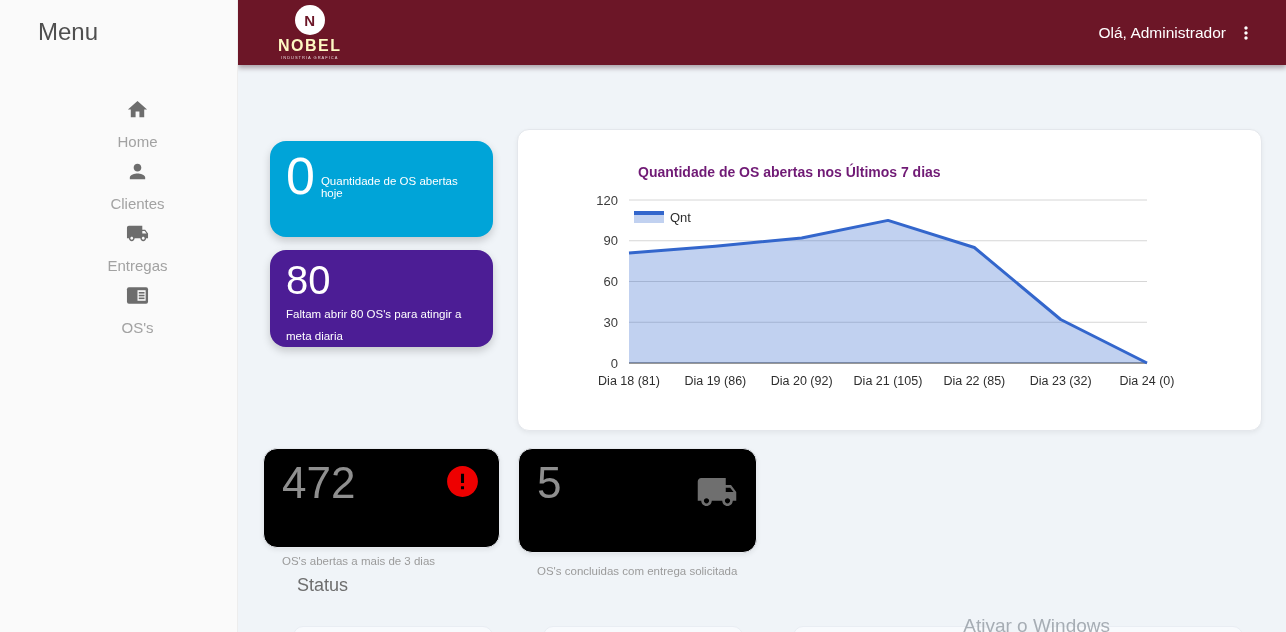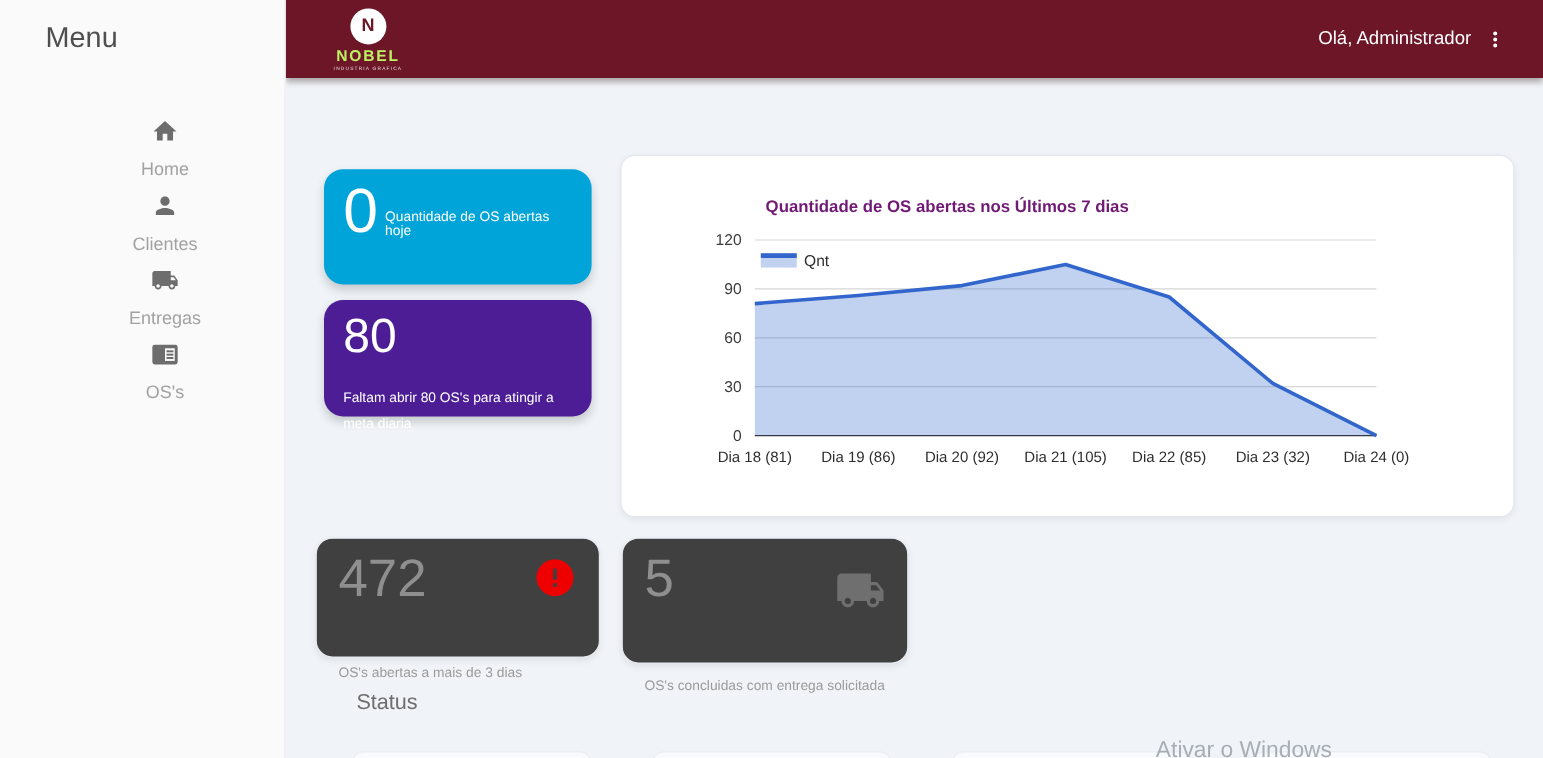--- a/index.html
+++ b/index.html
@@ -13,47 +13,47 @@
   .nav-item .nicon { width:23px; height:23px; flex:0 0 auto; display:flex; align-items:center; }
   .nav-item .nicon svg { width:23px; height:23px; fill:#6d6d6d; }
   .nav-item .nlabel { font-size:15px; color:#a2a2a2; }
 
   
   .main { position:absolute; left:238px; top:0; width:1048px; height:632px; }
   .header { position:relative; height:65px; background:#6c1627; box-shadow:0 3px 5px rgba(40,10,18,.35); display:flex; align-items:center; z-index:4; }
   .brand { margin-left:40px; display:flex; flex-direction:column; align-items:center; line-height:1; }
   .brand-circle { width:30px; height:30px; border-radius:50%; background:#ffffff; display:flex; align-items:center; justify-content:center; }
   .brand-initial { color:#6c1627; font-weight:bold; font-size:15px; }
-  .brand-name { color:#bef264; font-weight:bold; font-size:13px; letter-spacing:1.5px; margin-top:3px; }
+  .brand-name { color:#fef9c3; font-weight:bold; font-size:16px; letter-spacing:1.5px; margin-top:3px; }
   .brand-sub { color:#e8d7db; font-size:4px; letter-spacing:1px; margin-top:2px; white-space:nowrap; }
   .header-right { margin-left:auto; display:flex; align-items:center; gap:10px; padding-right:30px; }
   .greeting { color:#ffffff; font-size:15.5px; }
   .kebab { width:20px; height:22px; display:flex; align-items:center; justify-content:center; cursor:pointer; }
   .kebab svg { width:20px; height:20px; fill:#ffffff; }
 
   
   .content { position:relative; height:567px; overflow:hidden; }
   .row1 { display:flex; align-items:flex-start; margin:64px 24px 0 32px; }
   .kpi-col { width:223px; margin-top:12px; display:flex; flex-direction:column; }
   .kpi-card { width:223px; border-radius:16px; color:#ffffff; padding:8px 16px 10px 16px; box-shadow:0 4px 8px rgba(0,0,0,.18); }
   .kpi-blue { height:96px; }
   .kpi-orange { height:97px; margin-top:13px; }
   .kpi-top { display:flex; align-items:center; }
   .kpi-value-lg { font-size:52px; font-weight:400; line-height:1.05; }
   .kpi-inline-label { font-size:11.5px; margin-left:6px; margin-top:22px; }
   .kpi-value-md { font-size:40px; font-weight:400; line-height:1.1; }
-  .kpi-block-label { font-size:11.5px; line-height:1.9; margin-top:20px; }
+  .kpi-block-label { font-size:11.5px; line-height:1.9; margin-top:2px; }
 
   .chart-card { width:745px; height:302px; margin-left:24px; background:#ffffff; border:1px solid #e4e7ec; border-radius:12px; box-shadow:0 2px 5px rgba(0,0,0,.06); padding-top:34px; }
   .chart-title { margin-left:120px; font-size:14px; font-weight:bold; color:#701a75; }
   .chart-svg { display:block; margin-top:2px; width:743px; height:235px; }
   .chart-svg text { font-family:"Liberation Sans", sans-serif; }
 
   .row2 { display:flex; align-items:flex-start; margin:17px 0 0 25px; }
-  .stat-card { background:#404040; border:1px solid #e7eaef; border-radius:14px; box-shadow:0 2px 5px rgba(0,0,0,.07); padding:10px 18px 12px 18px; display:flex; flex-direction:column;gap:48px; }
+  .stat-card { background:#000000; border:1px solid #e7eaef; border-radius:14px; box-shadow:0 2px 5px rgba(0,0,0,.07); padding:10px 18px 12px 18px; display:flex; flex-direction:column;gap:48px; }
   .stat-card.c1 { width:237px; height:100px; }
   .stat-card.c2 { width:239px; height:105px; margin-left:18px; }
   .stat-top { display:flex; align-items:flex-start; justify-content:space-between; }
   .stat-value { font-size:44px; font-weight:300; color:#8f8f8f; line-height:1.1; }
   .stat-icon { margin-top:4px; }
   .stat-icon svg { width:37px; height:37px; }
   .truck-big svg { width:42px; height:42px; fill:#6f6f6f; margin-top:8px; }
   .stat-label { margin-top:auto; font-size:11.5px; color:#9b9b9b; }
 
   .status-heading { margin:22px 0 0 59px; font-size:18px; color:#6e6e6e; }

